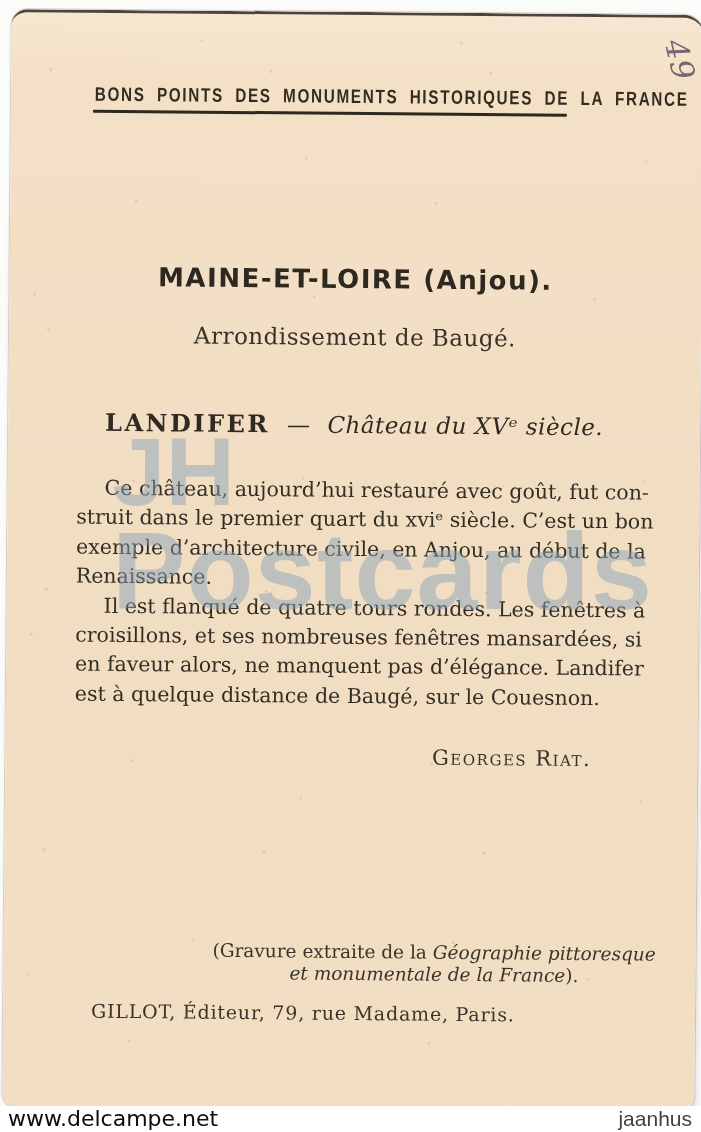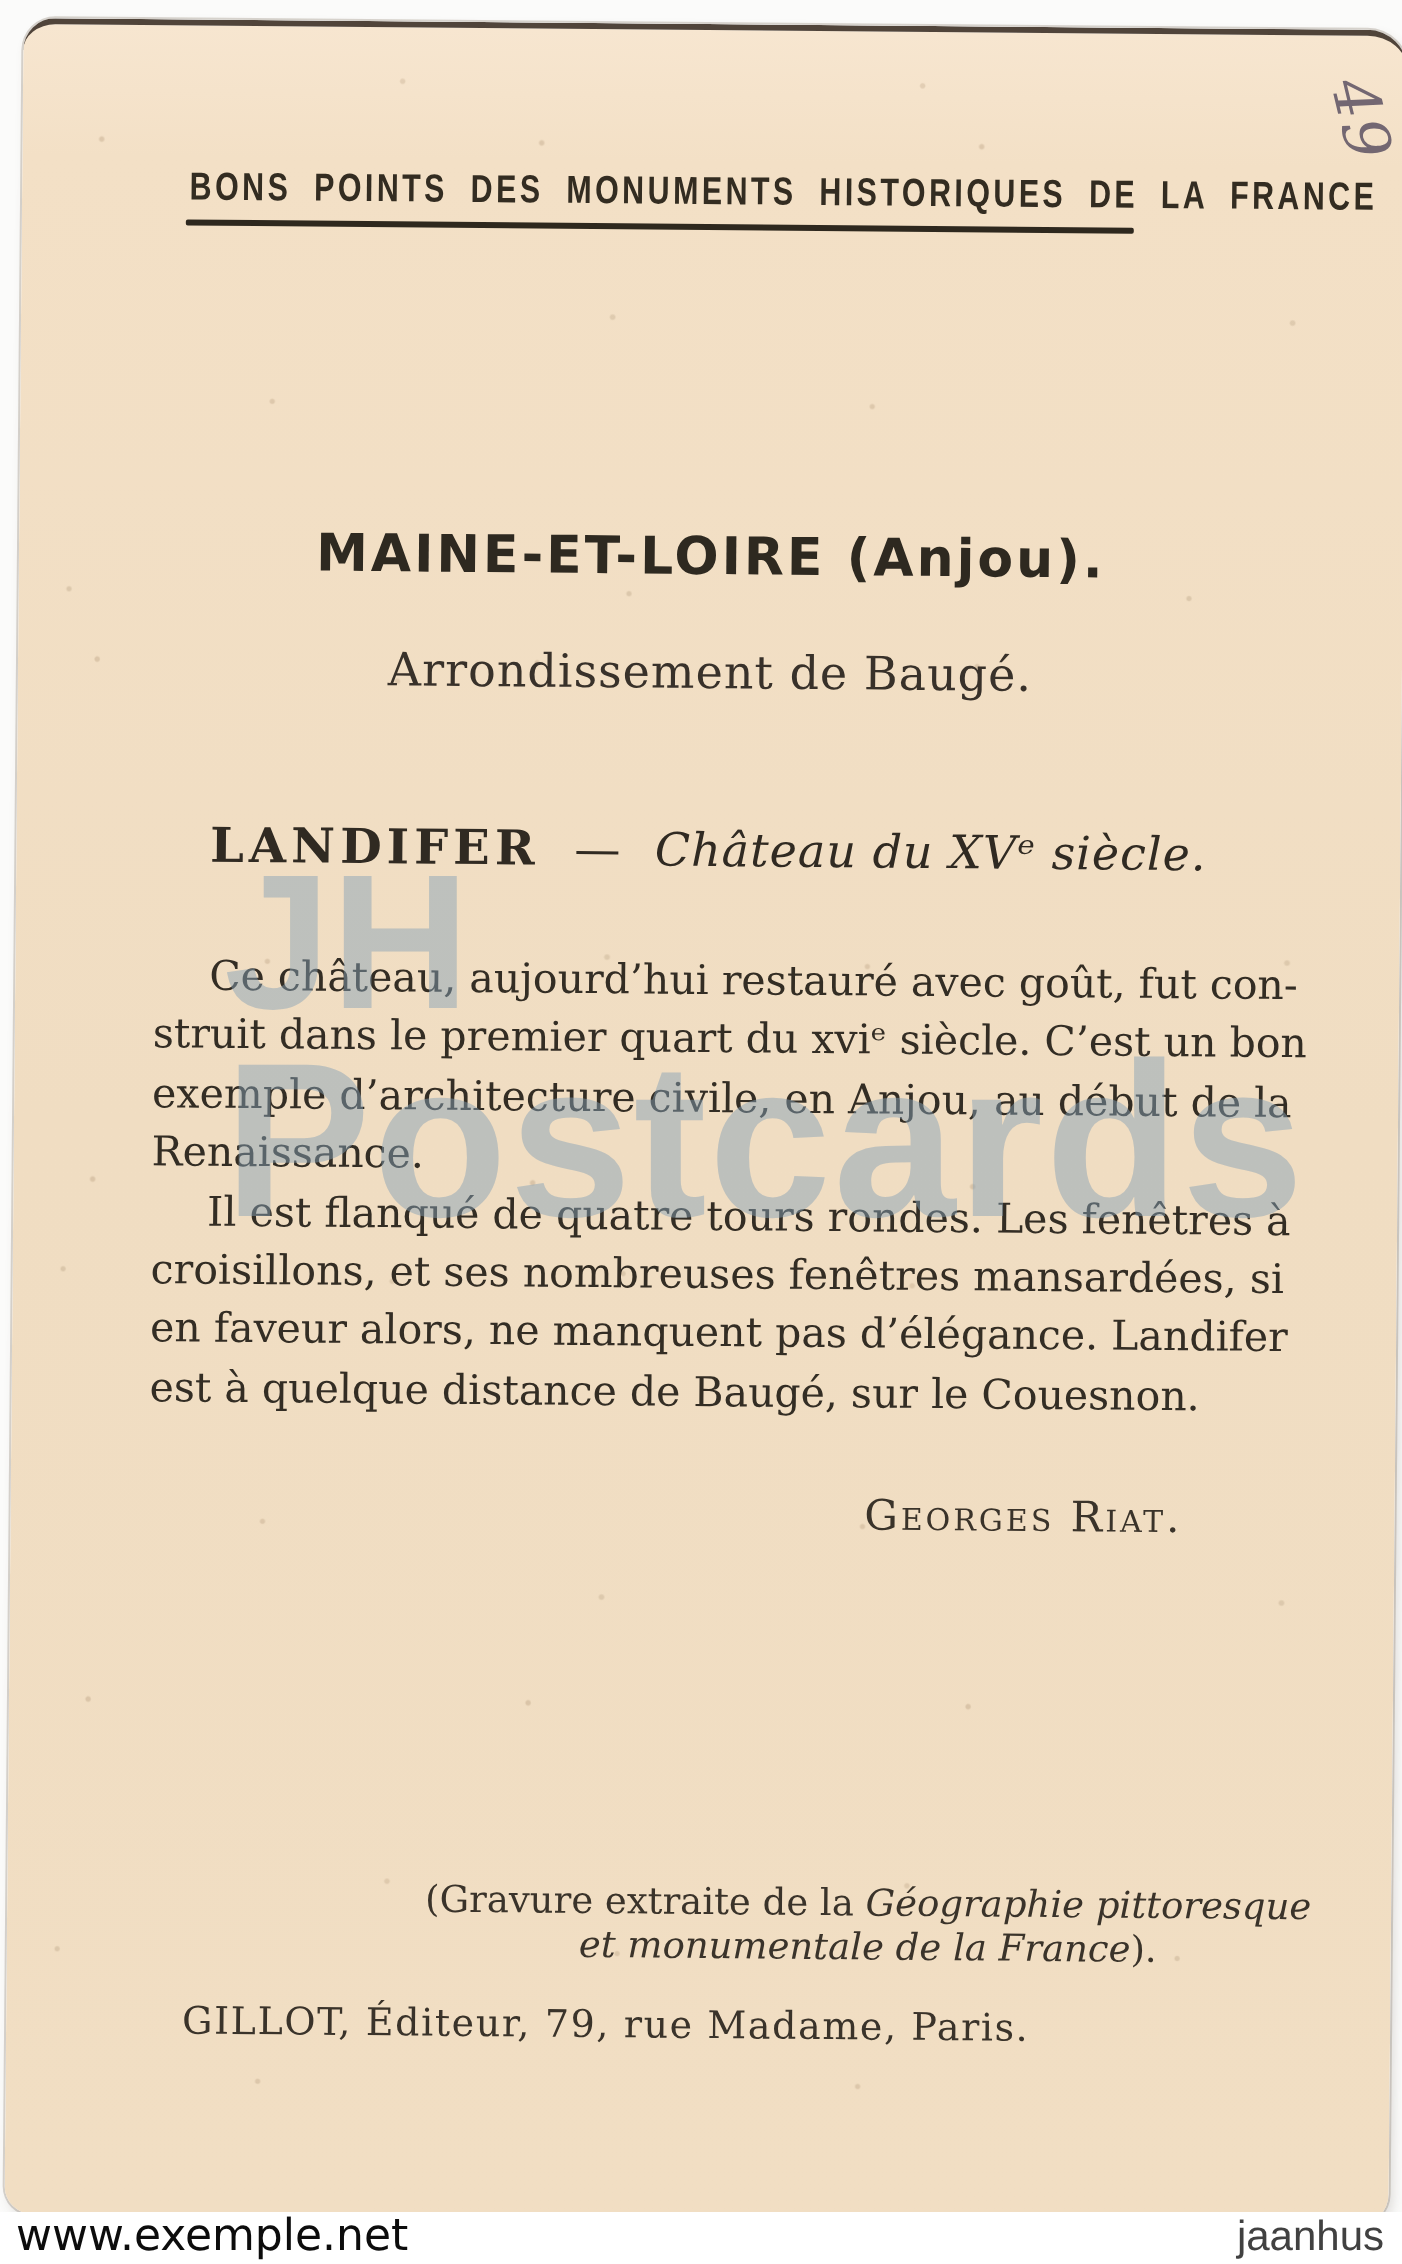--- a/index.html
+++ b/index.html
@@ -141,14 +141,14 @@
   <div class="publisher">GILLOT, Éditeur, 79, rue Madame, Paris.</div>
 
 </div>
 
 <div class="watermark">
   <div class="wm1">JH</div>
   <div class="wm2">Postcards</div>
 </div>
 
 <div class="footer-bar"></div>
-<div class="delcampe">www.exemple.net</div>
+<div class="delcampe">www.delcampe.net</div>
 <div class="seller">jaanhus</div>
 
 </body></html>

